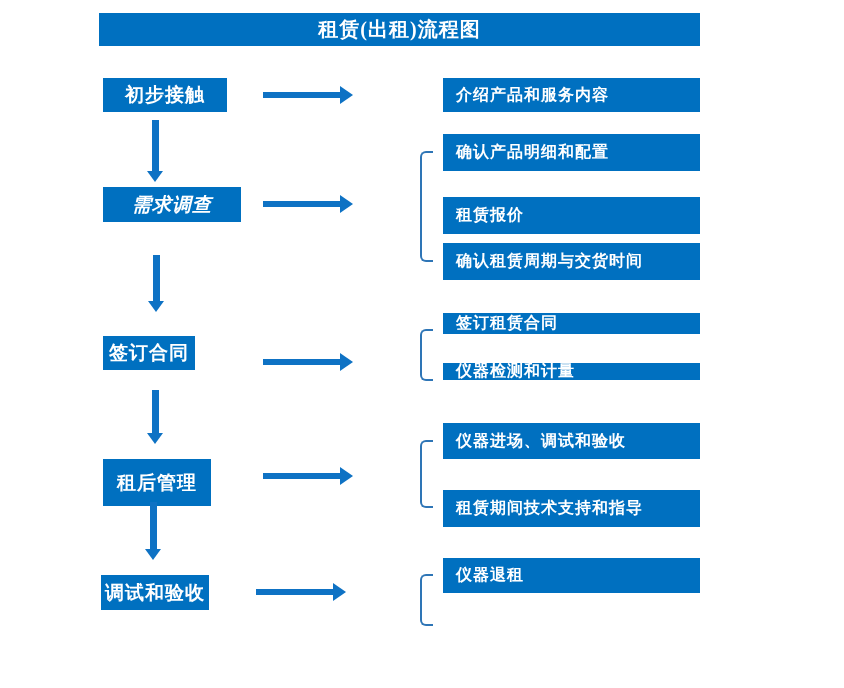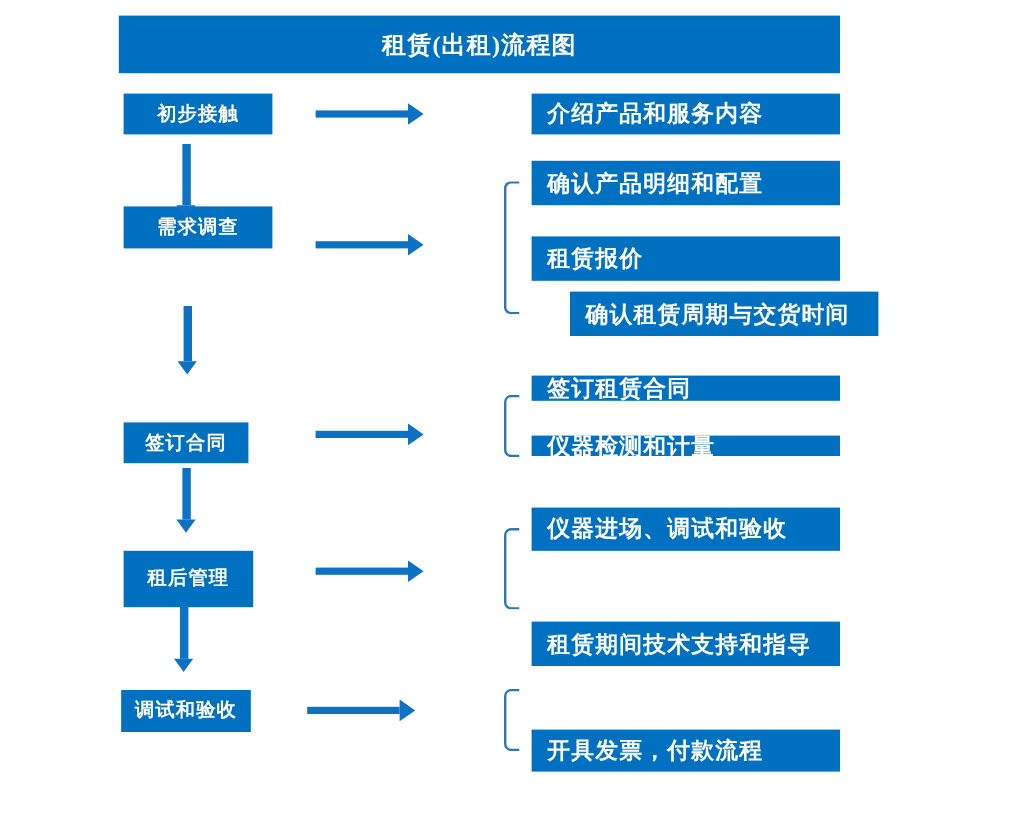--- a/index.html
+++ b/index.html
@@ -6,44 +6,44 @@
   .canvas{
     position:relative;width:844px;height:688px;background:var(--background,#fff);
     font-family:"Liberation Serif","DejaVu Serif",serif;overflow:hidden;
   }
   .box{
     position:absolute;background:var(--primary,#0070C0);color:var(--text,#fff);
     font-weight:bold;display:flex;align-items:center;box-sizing:border-box;
     letter-spacing:1px;
   }
   .titlebar{
-    position:absolute;left:99px;top:13px;width:601px;height:48px;
+    position:absolute;left:99px;top:13px;width:601px;height:33px;
     background:var(--primary,#0070C0);color:var(--text,#fff);
     font-weight:bold;font-size:20px;display:flex;align-items:center;justify-content:center;
     letter-spacing:1px;
   }
-  .stage{justify-content:center;font-size:16px;}
-  .detail{left:443px;width:257px;padding-left:13px;font-size:19px;}
+  .stage{justify-content:center;font-size:19px;}
+  .detail{left:443px;width:257px;padding-left:13px;font-size:16px;}
 
   
   #s1{left:103px;top:78px;width:124px;height:34px;}
-  #s2{left:103px;top:172px;width:124px;height:35px;}
-  #s3{left:103px;top:352px;width:104px;height:34px;}
+  #s2{left:103px;top:187px;width:138px;height:35px;font-style:italic;}
+  #s3{left:103px;top:336px;width:92px;height:34px;}
   #s4{left:103px;top:459px;width:108px;height:47px;}
   #s5{left:101px;top:575px;width:108px;height:35px;}
 
   
   #d1{top:78px;height:34px;}
   #d2{top:134px;height:37px;}
   #d3{top:197px;height:37px;}
-  #d4{top:243px;height:37px;margin-left:32px;}
+  #d4{top:243px;height:37px;}
   #d5{top:313px;height:21px;}
   #d6{top:363px;height:17px;}
   #d7{top:423px;height:36px;}
-  #d8{top:490px;height:37px;margin-top:28px;}
+  #d8{top:490px;height:37px;}
   #d9{top:558px;height:35px;}
   #d10{top:608px;height:35px;}
 
   
   .harrow{position:absolute;width:77px;height:6px;background:var(--arrow,#0E72C4);}
   .harrow::after{
     content:"";position:absolute;right:-13px;top:-6px;width:0;height:0;
     border-left:13px solid var(--arrow,#0E72C4);
     border-top:9px solid transparent;border-bottom:9px solid transparent;
   }
@@ -106,15 +106,15 @@
   <div class="bracket" id="b5"></div>
 
   <div class="box detail" id="d1">介绍产品和服务内容</div>
   <div class="box detail" id="d2">确认产品明细和配置</div>
   <div class="box detail" id="d3">租赁报价</div>
   <div class="box detail" id="d4">确认租赁周期与交货时间</div>
   <div class="box detail" id="d5">签订租赁合同</div>
   <div class="box detail" id="d6">仪器检测和计量</div>
   <div class="box detail" id="d7">仪器进场、调试和验收</div>
   <div class="box detail" id="d8">租赁期间技术支持和指导</div>
-  <div class="box detail" id="d10">开具发票，付款流程</div>
+  <div class="box detail" id="d9">仪器退租</div>
 
 </div>
 
 </body></html>

